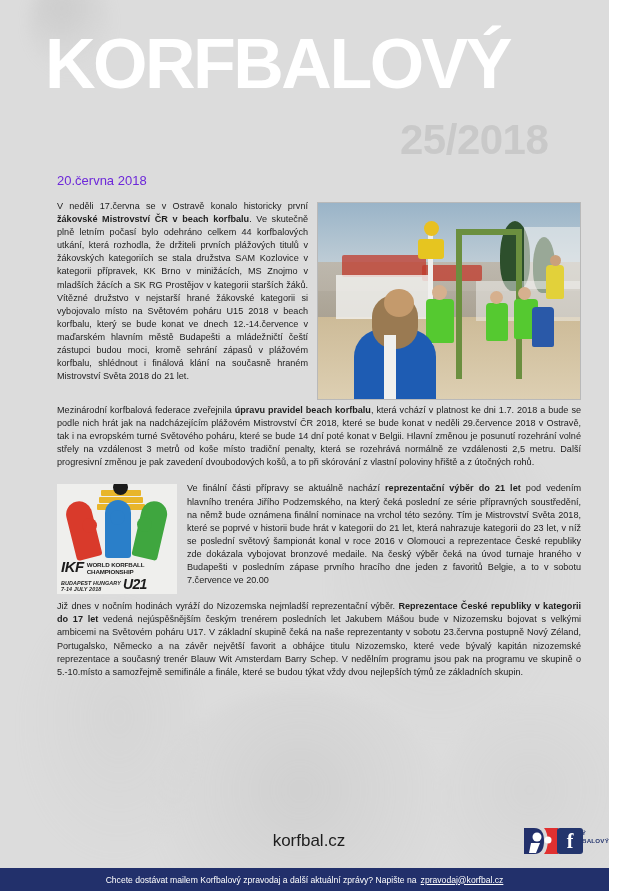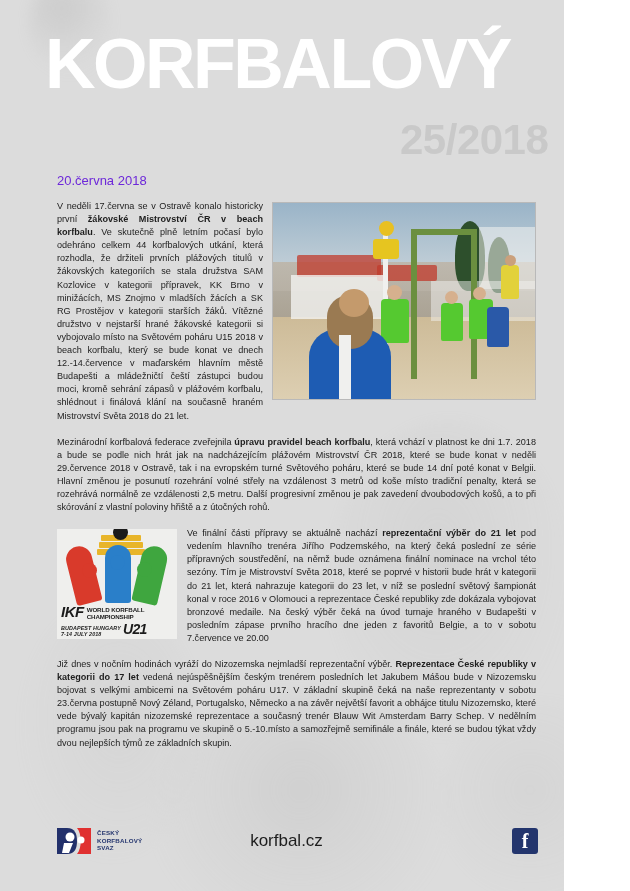--- a/index.html
+++ b/index.html
@@ -5,21 +5,21 @@
   html, body {
     margin: 0;
     padding: 0;
     background: #ffffff;
   }
   body {
     font-family: "Liberation Sans", sans-serif;
   }
   .page {
     position: relative;
-    width: 564px;
+    width: 609px;
     height: 891px;
     background: #dcdcdc;
     overflow: hidden;
   }
   
   .watermark {
     position: absolute;
     inset: 0;
     pointer-events: none;
     z-index: 0;
@@ -151,20 +151,21 @@
   
   .footer {
     position: absolute;
     left: 9px;
     right: 0;
     bottom: 23px;
     height: 55px;
     z-index: 3;
     display: flex;
     align-items: center;
+    justify-content: flex-end;
   }
   .csk-logo {
     margin-left: 46px;
     display: flex;
     align-items: center;
     gap: 6px;
   }
   .csk-mark {
     position: relative;
     width: 36px;
@@ -336,14 +337,18 @@
         <div>KORFBALOVÝ</div>
         <div>SVAZ</div>
       </div>
     </div>
 
     <div class="site">korfbal.cz</div>
 
     <div class="fb">f</div>
   </div>
 
+  <div class="bottombar">
+    <span>Chcete dostávat mailem Korfbalový zpravodaj a další aktuální zprávy?  Napište na</span>
+    <span class="mailto">zpravodaj@korfbal.cz</span>
+  </div>
 
 </div>
 
 </body></html>

